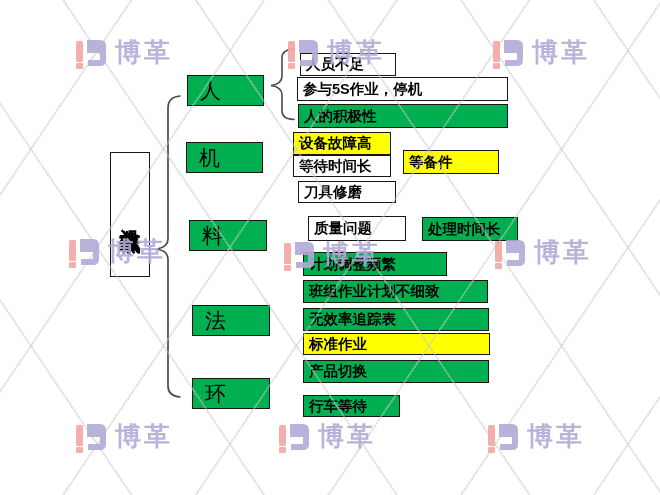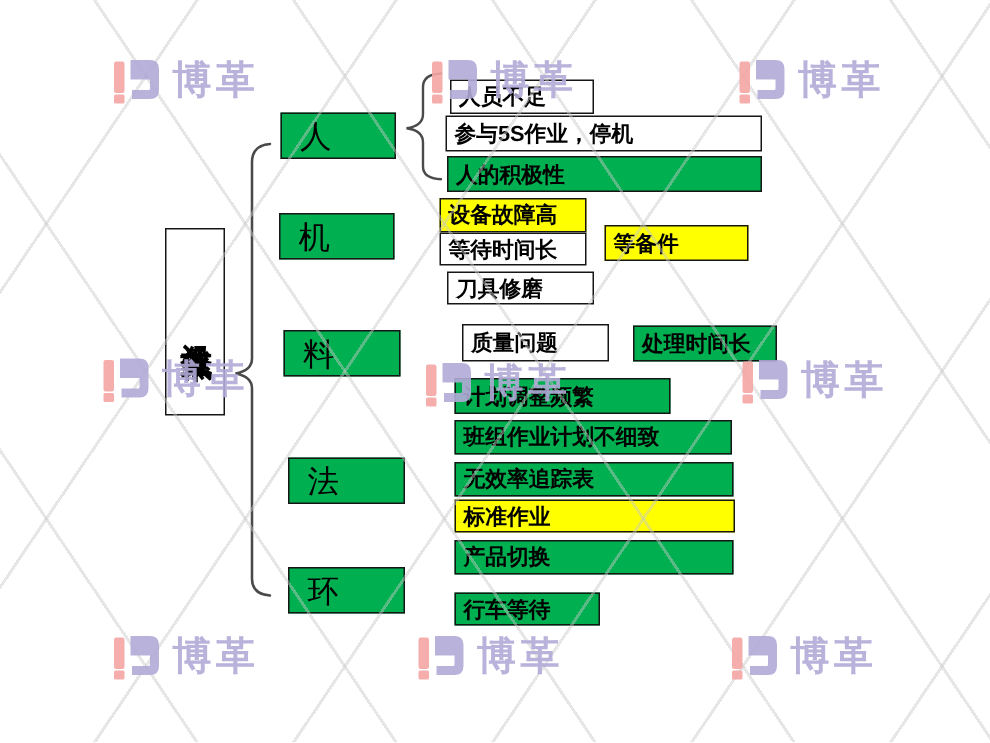--- a/index.html
+++ b/index.html
@@ -48,21 +48,21 @@
       repeating-linear-gradient(56deg,  transparent 0px, transparent 108px, rgba(200,200,200,0.45) 108px, rgba(200,200,200,0.45) 110px);
   }
   
   .wm{
     position:absolute;z-index:7;pointer-events:none;
     display:flex;align-items:center;gap:6px;
     opacity:.9;
   }
   .wm-text{
     font-size:26px;font-weight:700;letter-spacing:3px;
-    color:#b2abd8;line-height:1;
+    color:#b2abd8;line-height:1;font-family:Liberation Serif, serif;
   }
   .wm svg{display:block;}
 </style>
 </head>
 <body>
 
 <div id="stage" style="--green: #00B050; --yellow: #FFFF00; --white: #FFFFFF;">
 
   <svg id="braces" width="660" height="495" viewBox="0 0 660 495">
     <path d="M180,96 Q168,97 168,108 L168,239 Q168,247 157,249 Q168,251 168,259 L168,386 Q168,396 180,397" fill="none" stroke="#4a4a4a" stroke-width="1.7" stroke-linecap="round"></path>

